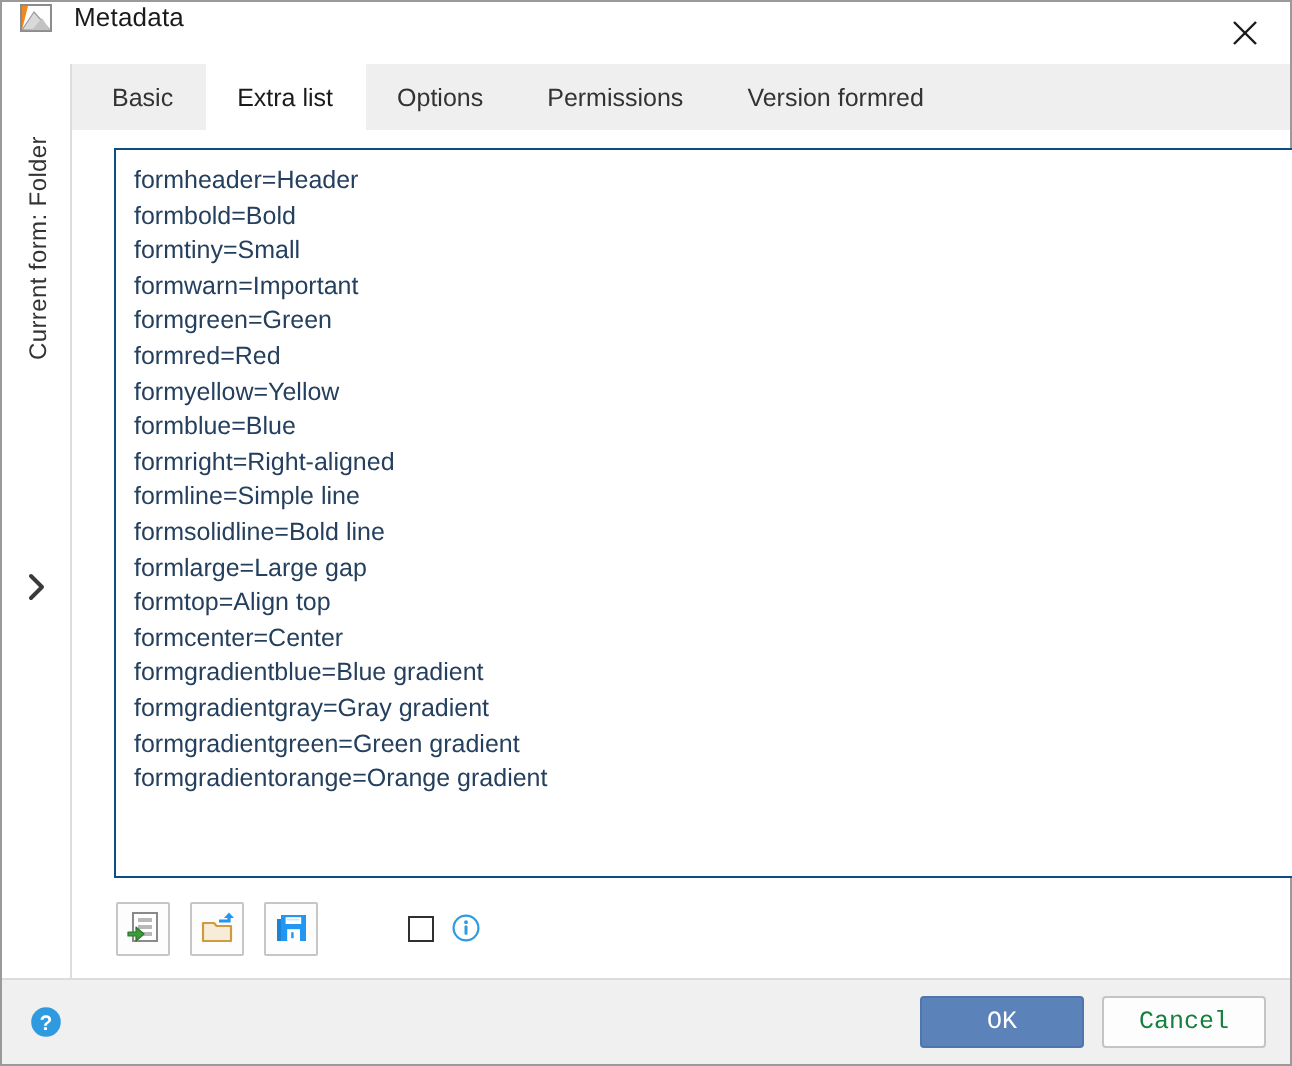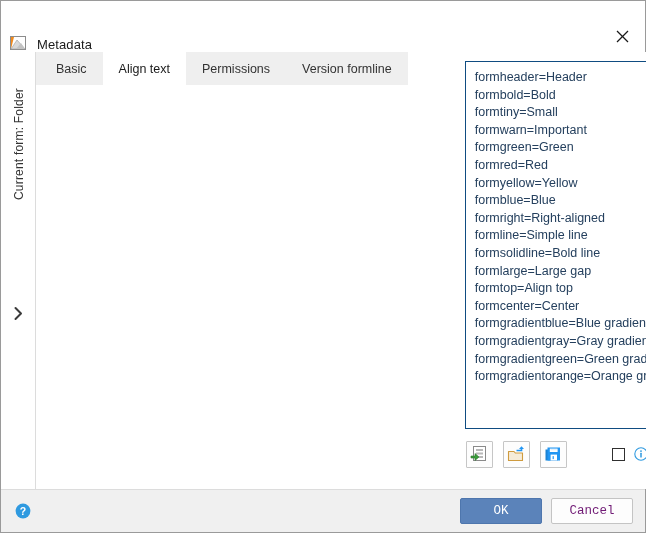--- a/index.html
+++ b/index.html
@@ -27,23 +27,22 @@
     display: flex;
     flex-direction: column;
   }
 
   
   #titlebar {
     height: 31px;
     min-height: 31px;
     background: #ffffff;
     display: flex;
-    align-items: flex-end;
-    position: relative;
-    margin-top: 20px;
+    align-items: flex-start;
+    position: relative;
   }
   #title-icon {
     width: 17px;
     height: 17px;
     margin-left: 9px;
     position: relative;
     flex: 0 0 auto;
   }
   #title-text {
     margin-left: 10px;
@@ -107,24 +106,23 @@
     display: flex;
     align-items: center;
     justify-content: center;
     cursor: default;
   }
 
   
   #content-col {
     flex: 1 1 auto;
     display: flex;
-    flex-direction: row;
+    flex-direction: column;
     min-width: 0;
     background: #ffffff;
-    gap: 36px;
   }
 
   
   #tabstrip {
     height: 33px;
     min-height: 33px;
     background: #efefef;
     display: flex;
     align-items: stretch;
     padding-left: 4px;
@@ -256,21 +254,21 @@
   }
   #ok-button {
     background: #5b83ba;
     border: 1px solid #4e76ad;
     color: #ffffff;
     margin-right: 9px;
   }
   #cancel-button {
     background: #fdfdfd;
     border: 1px solid #c4c4c4;
-    color: #701a75;
+    color: #15803d;
   }
 </style>
 </head>
 <body>
 
 <div id="dialog">
 
   <div id="titlebar">
     <div id="title-icon">
       <svg width="17" height="17" viewBox="0 0 17 17">
@@ -299,23 +297,24 @@
         <svg width="11" height="15" viewBox="0 0 11 15">
           <polyline points="2.5,2 8,7.5 2.5,13" fill="none" stroke="#3a3a3a" stroke-width="2" stroke-linecap="round" stroke-linejoin="round"></polyline>
         </svg>
       </div>
     </div>
 
     <div id="content-col">
 
       <div id="tabstrip">
         <div class="tab">Basic</div>
-        <div class="tab selected">Align text</div>
+        <div class="tab selected">Extra list</div>
+        <div class="tab">Options</div>
         <div class="tab">Permissions</div>
-        <div class="tab">Version formline</div>
+        <div class="tab">Version formred</div>
       </div>
 
       <div id="panel">
 
         <textarea id="extra-text-area" spellcheck="false" placeholder="" style="">formheader=Header
 formbold=Bold
 formtiny=Small
 formwarn=Important
 formgreen=Green
 formred=Red

